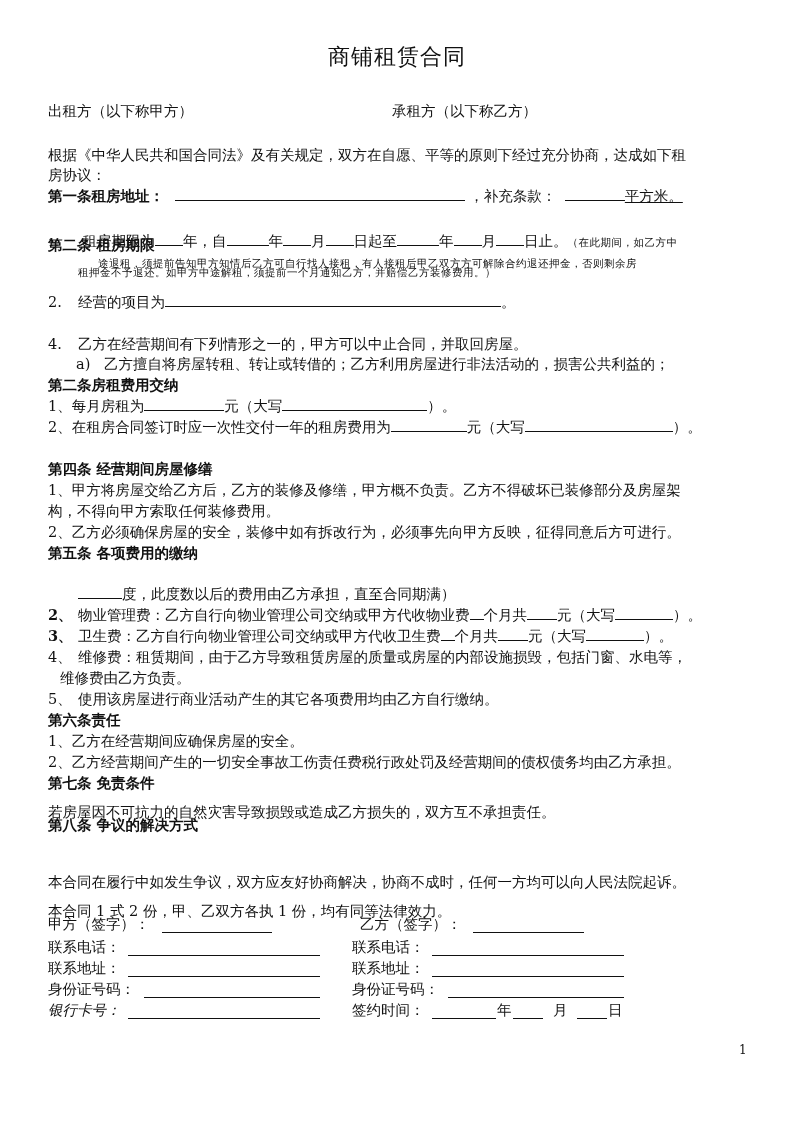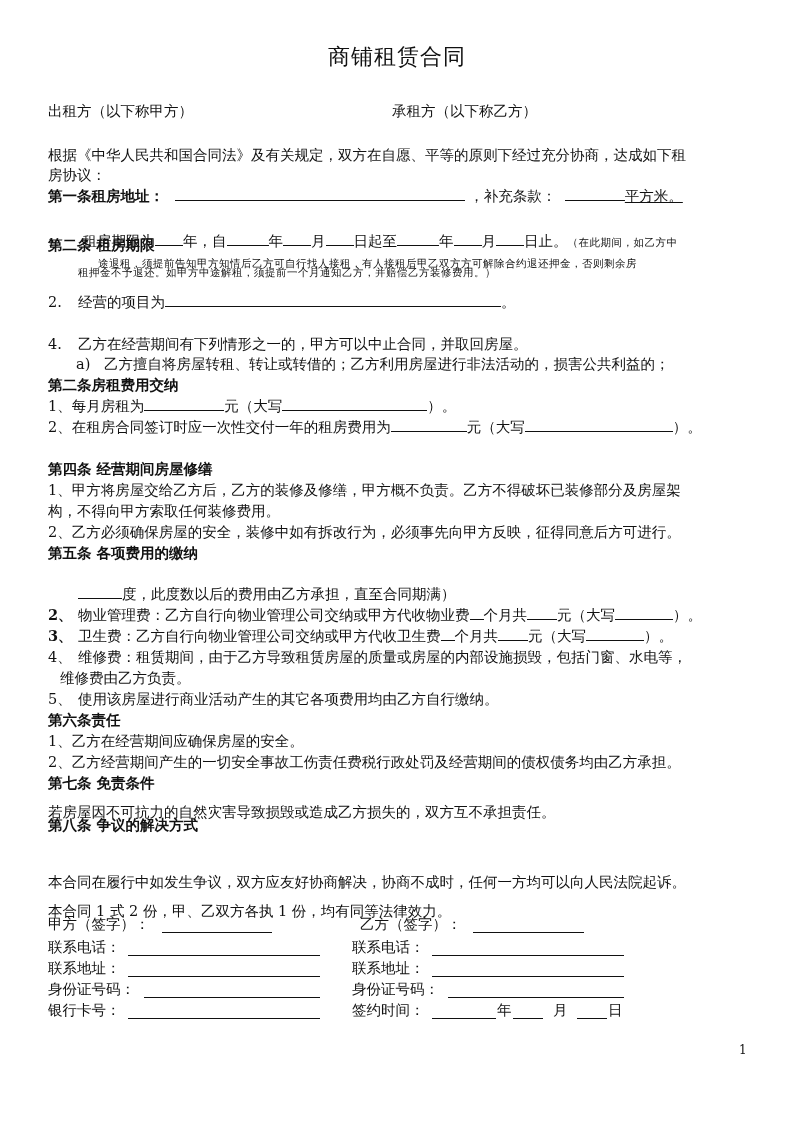--- a/index.html
+++ b/index.html
@@ -107,21 +107,21 @@
 
   <div class="sig-label" style="left:48px; top:938px;">联系电话：</div>
   <div class="sig-line" style="left:128px; top:954px; width:192px;"></div>
 
   <div class="sig-label" style="left:48px; top:959px;">联系地址：</div>
   <div class="sig-line" style="left:128px; top:975px; width:192px;"></div>
 
   <div class="sig-label" style="left:48px; top:980px;">身份证号码：</div>
   <div class="sig-line" style="left:144px; top:996px; width:176px;"></div>
 
-  <div class="sig-label" style="left:48px; top:1001px;">银行卡号：</div>
+  <div class="sig-label" style="left:48px; top:1001px;font-style:italic;">银行卡号：</div>
   <div class="sig-line" style="left:128px; top:1017px; width:192px;"></div>
 
   <div class="sig-label" style="left:360px; top:915px;">乙方（签字）：</div>
   <div class="sig-line" style="left:473px; top:931px; width:111px;"></div>
 
   <div class="sig-label" style="left:352px; top:938px;">联系电话：</div>
   <div class="sig-line" style="left:432px; top:954px; width:192px;"></div>
 
   <div class="sig-label" style="left:352px; top:959px;">联系地址：</div>
   <div class="sig-line" style="left:432px; top:975px; width:192px;"></div>

